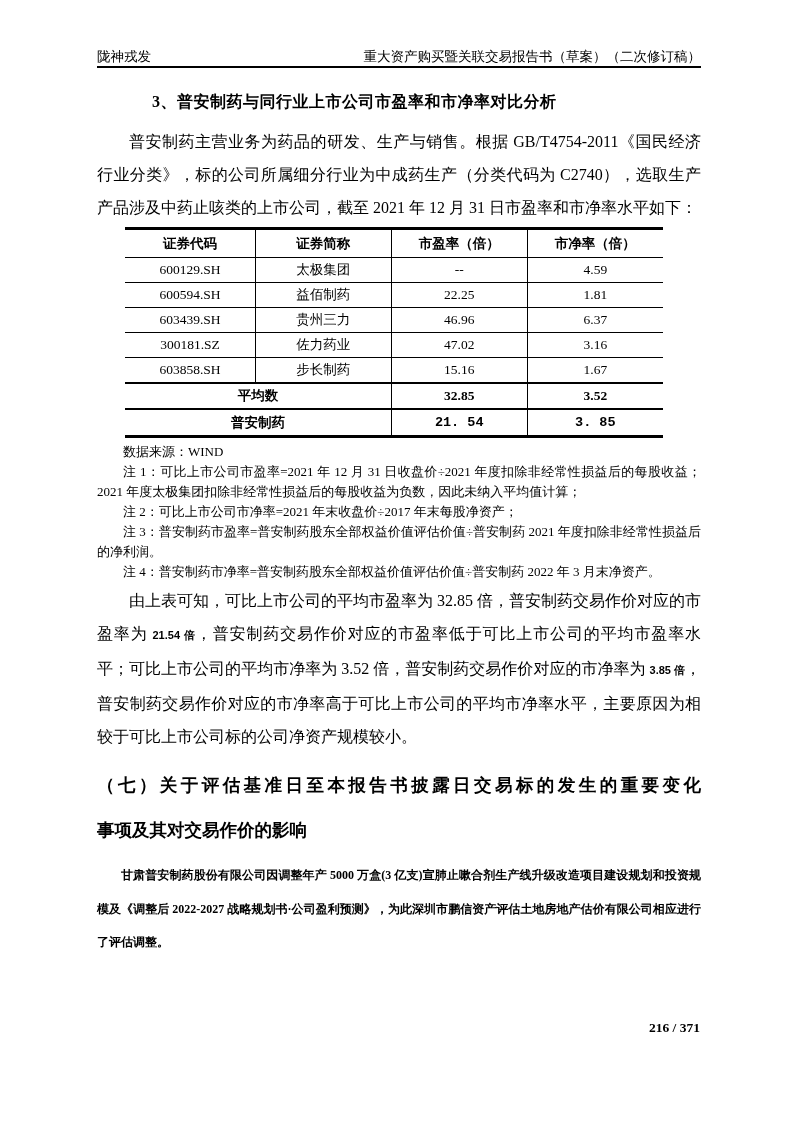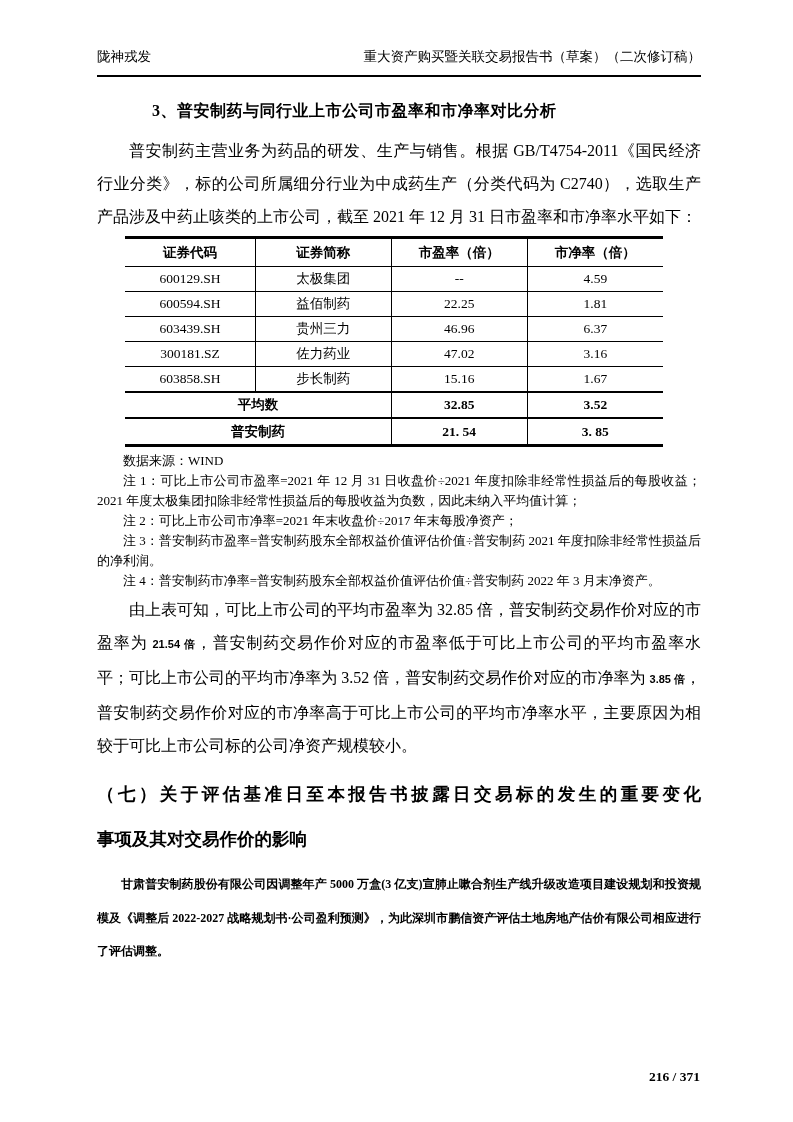--- a/index.html
+++ b/index.html
@@ -17,21 +17,21 @@
     position:absolute;
     left:97px; top:48px;
     width:604px;
   }
   
   .doc-header {
     display:flex;
     justify-content:space-between;
     align-items:flex-end;
     font-size:13.5px;
-    padding-bottom:9px;
+    padding-bottom:0;
     border-bottom:2px solid #000;
     gap:29px;
   }
   
   .h3 {
     margin:24px 0 0 55px;
     font-size:16px;
     font-weight:bold;
     letter-spacing:0.5px;
   }
@@ -66,21 +66,21 @@
     padding:0 2px;
     height:24px;
     overflow:hidden;
     white-space:nowrap;
   }
   table.cmp th { height:27px; font-size:13.5px; }
   table.cmp th + th, table.cmp td + td { border-left:1px solid #000; }
   tr.row-avg td { font-weight:bold; border-bottom:2px solid #000; }
   tr.row-603858 td { border-bottom:2px solid #000; }
   tr.row-target td {
-    font-family:Liberation Serif, serif;
+    font-family:Liberation Mono, monospace;
     font-weight:bold;
     height:25px;
   }
   
   .notes {
     margin-top:4px;
     font-size:13px;
     line-height:20px;
     text-align:justify;
   }
@@ -100,21 +100,21 @@
     margin:6px 0 0 0;
     font-size:12px;
     line-height:33.5px;
     text-align:justify;
     text-indent:2em;
     font-weight:bold;
   }
   
   .page-number {
     position:absolute;
-    top:1069px;
+    top:1020px;
     right:93px;
     font-size:13.5px;
     font-weight:bold;
   }
 </style>
 </head>
 <body>
 
 <div class="page">
   <div class="content">

